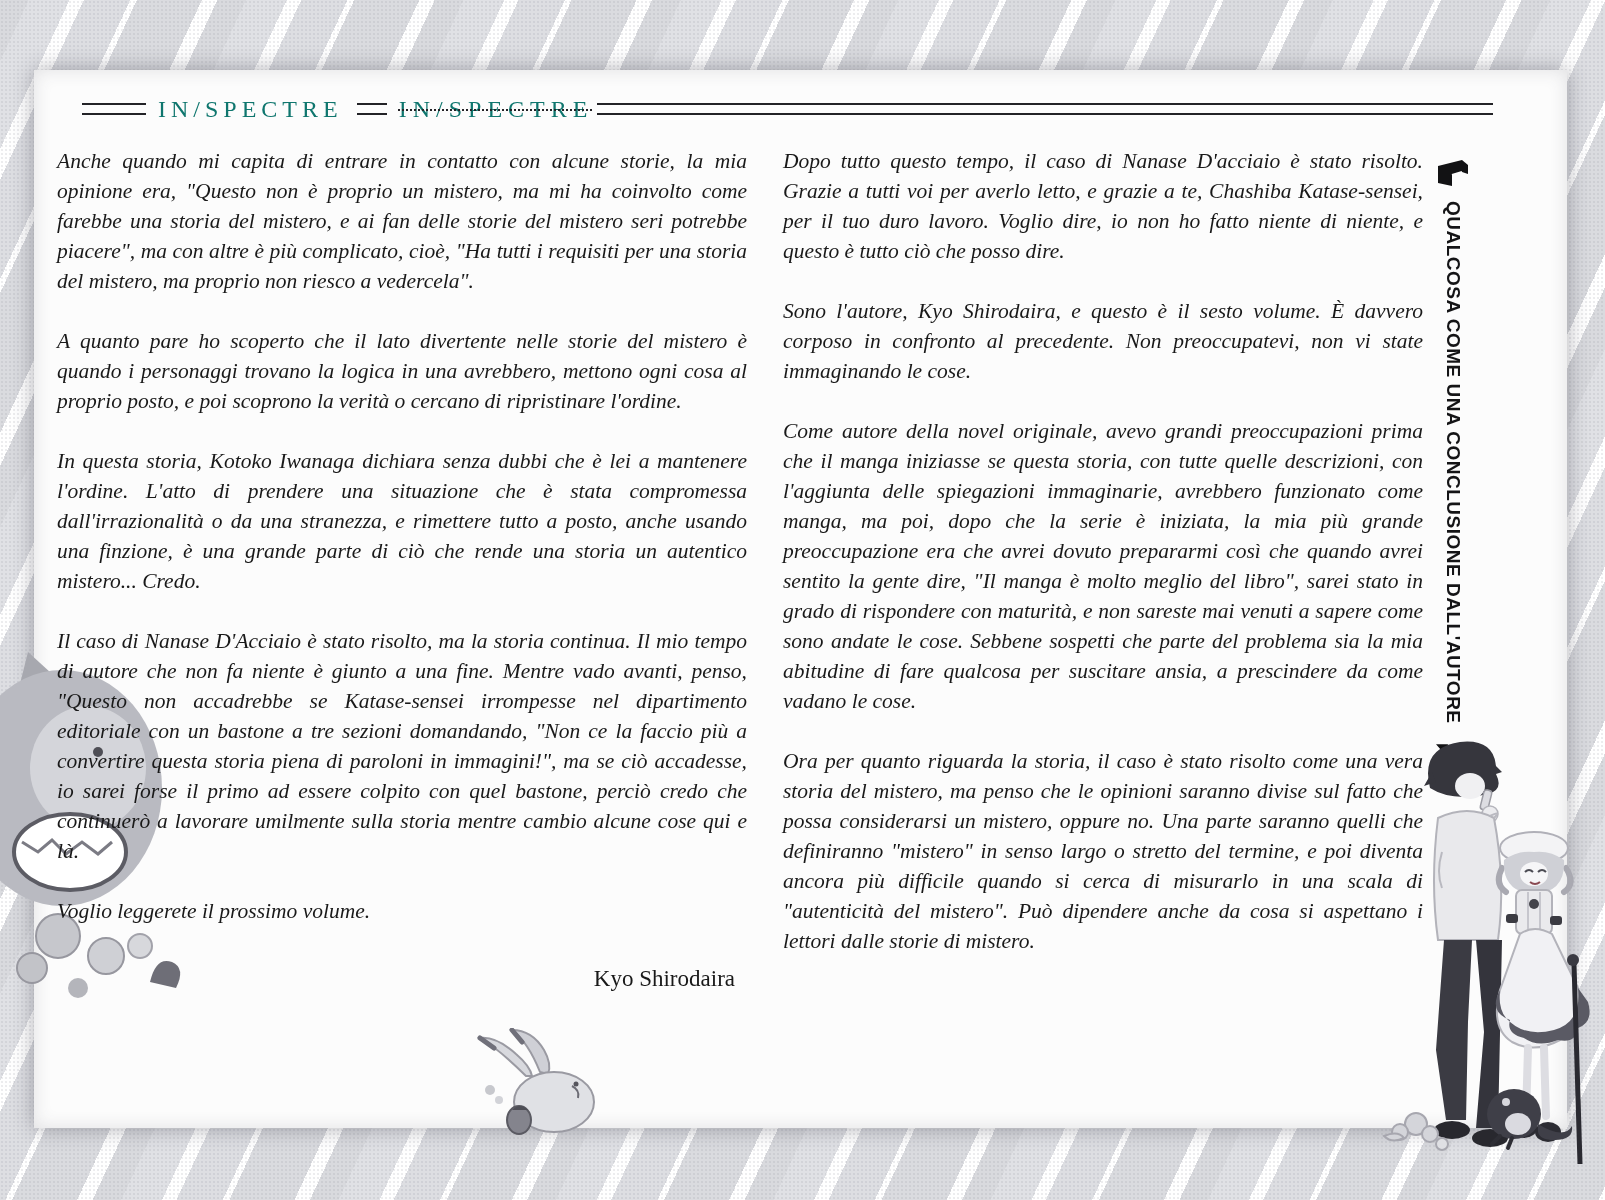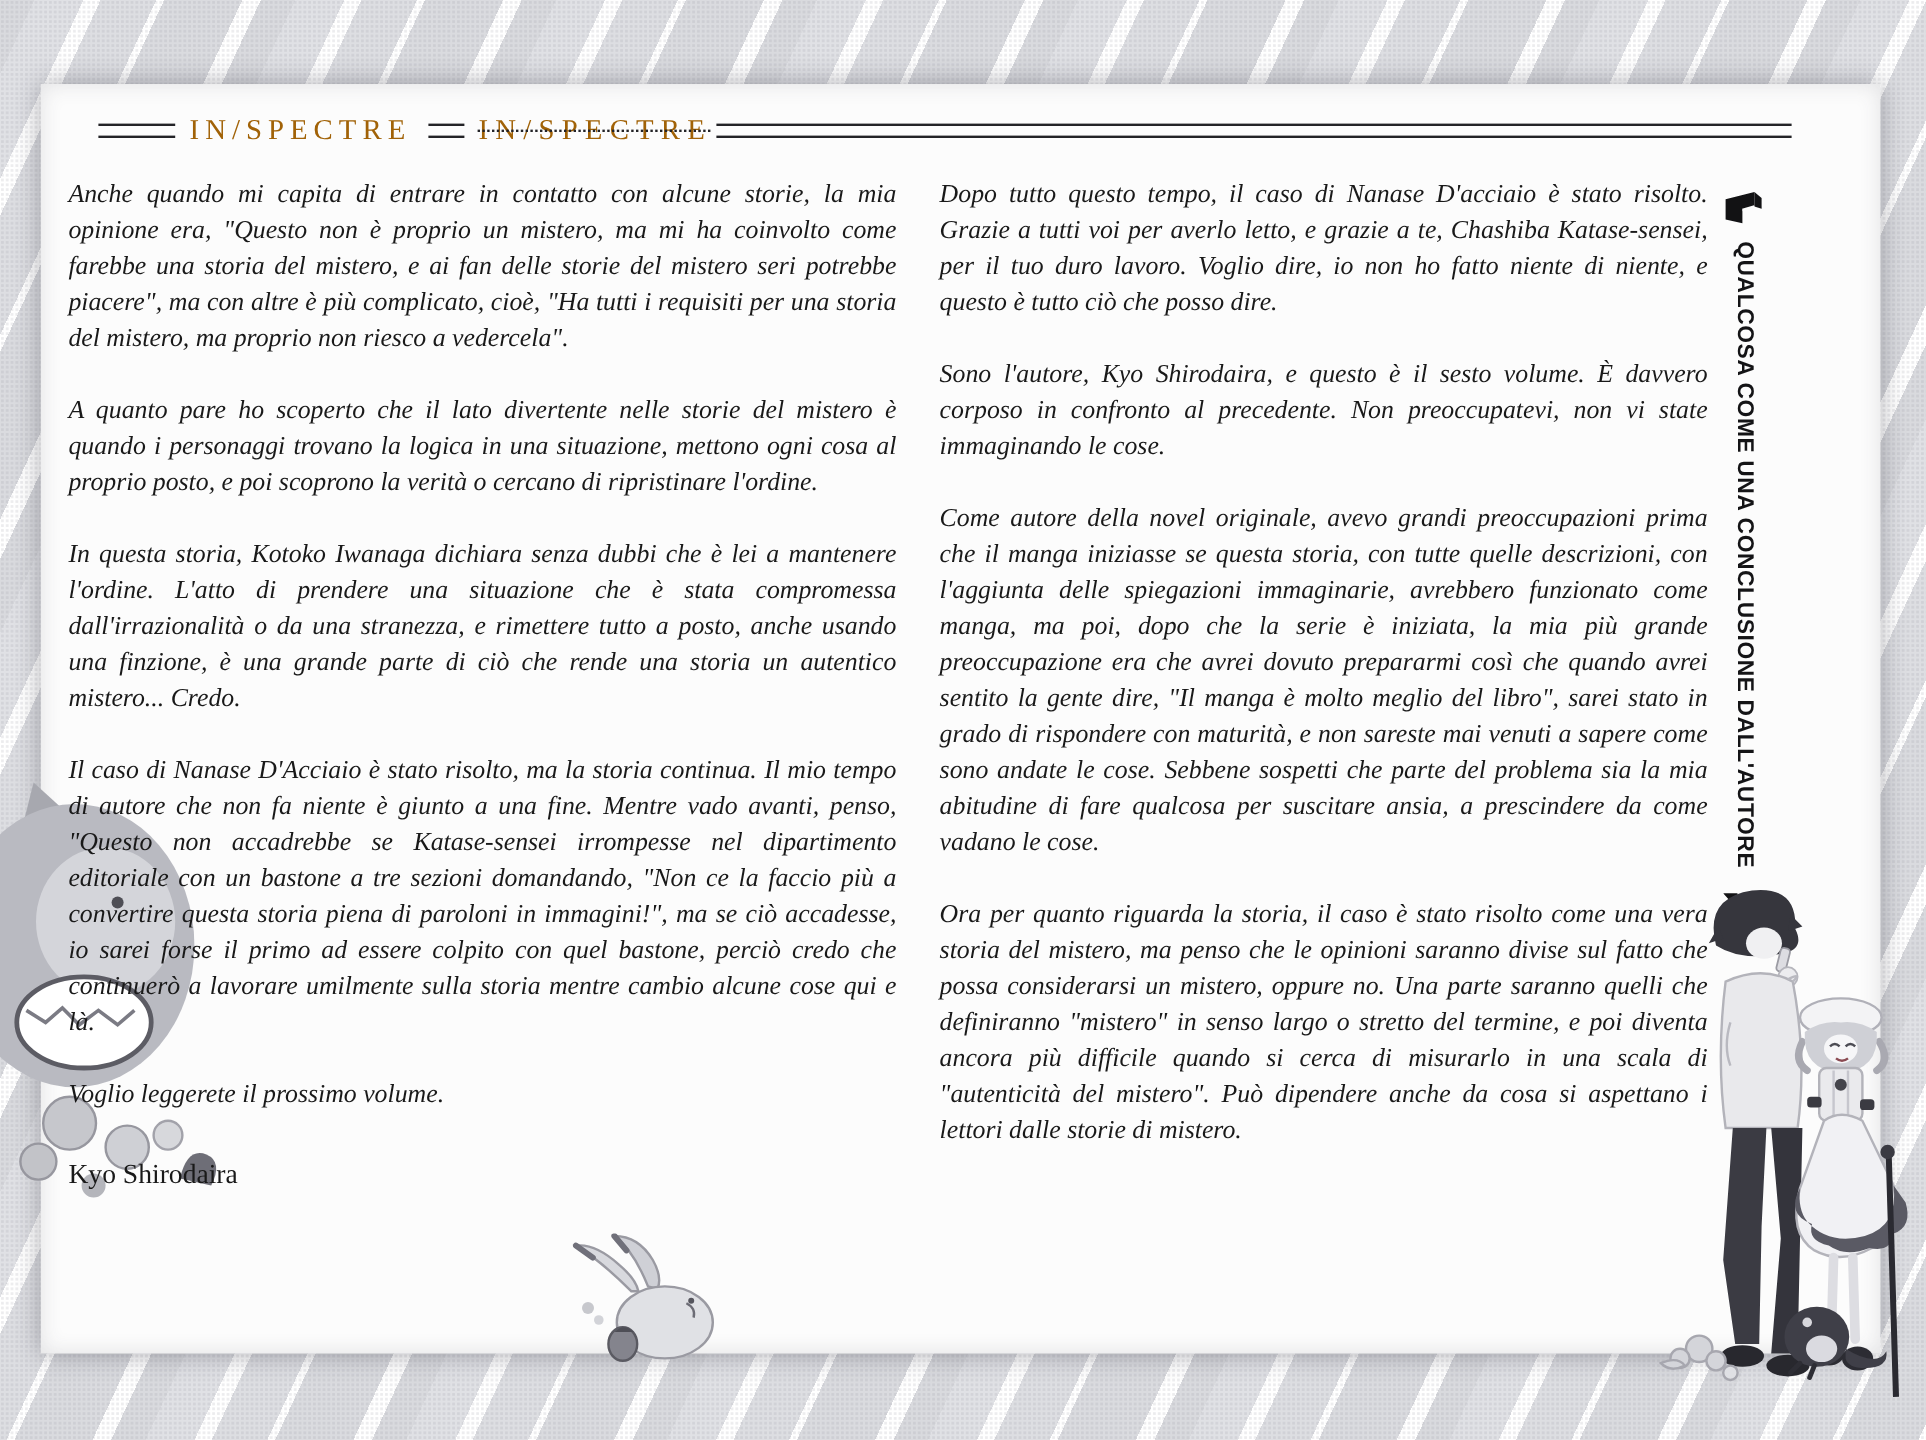--- a/index.html
+++ b/index.html
@@ -25,21 +25,21 @@
   }
   
   .page{
     position:absolute;left:34px;top:70px;width:1533px;height:1058px;
     background:#fcfcfc;
     box-shadow:0 0 20px rgba(45,45,58,0.38), inset 0 0 18px rgba(60,60,72,0.14);
   }
   
   .header{
     position:absolute;left:48px;right:74px;top:26px;height:26px;
-    display:flex;align-items:center;color:#a16207;
+    display:flex;align-items:center;color:#0f766e;
   }
   .rule{height:8px;border-top:2px solid #232327;border-bottom:2px solid #232327;}
   .rule-a{width:64px;}
   .rule-b{width:30px;margin:0 2px;}
   .rule-c{flex:1;}
   .header-title{
     font-size:24px;letter-spacing:5px;margin:0 12px;white-space:nowrap;
     font-family:"Liberation Serif",serif;
   }
   .header-title-echo{
@@ -49,21 +49,21 @@
   }
   
   .col{
     position:absolute;top:76px;z-index:2;
     font-size:21.5px;line-height:30px;color:#191919;text-align:justify;
   }
   .col-left{left:23px;width:690px;}
   .col-right{left:749px;width:640px;}
   .col p{margin:0 0 30px 0;font-style:italic;}
   .signature{
-    padding-right:12px;margin-top:38px;font-size:23px;
+    text-align:right;padding-right:12px;margin-top:38px;font-size:23px;
   }
   
   .side-title{
     position:absolute;left:1396px;top:88px;width:46px;height:660px;z-index:2;
     display:flex;flex-direction:column;align-items:center;gap:13px;
   }
   .side-title .vtext{
     writing-mode:vertical-rl;text-orientation:mixed;
     font-family:"Liberation Sans",sans-serif;font-weight:700;
     font-size:19px;letter-spacing:0.5px;color:#141416;white-space:nowrap;
@@ -113,21 +113,21 @@
     <path d="M100,58 q8,4 6,12" fill="none" stroke="#6c6c75" stroke-width="2"></path>
     <circle cx="104" cy="56" r="2.5" fill="#55555d"></circle>
     <ellipse cx="47" cy="92" rx="12" ry="14" fill="#84848d" stroke="#5a5a62" stroke-width="2"></ellipse>
     <path d="M40,82 q8,-8 16,0" fill="#4e4e56"></path>
     <circle cx="18" cy="62" r="5" fill="#c7c8cd"></circle>
     <circle cx="27" cy="72" r="4" fill="#d2d3d8"></circle>
   </svg>
 
   <div class="col col-left">
     <p>Anche quando mi capita di entrare in contatto con alcune storie, la mia opinione era, "Questo non è proprio un mistero, ma mi ha coinvolto come farebbe una storia del mistero, e ai fan delle storie del mistero seri potrebbe piacere", ma con altre è più complicato, cioè, "Ha tutti i requisiti per una storia del mistero, ma proprio non riesco a vedercela".</p>
-    <p>A quanto pare ho scoperto che il lato divertente nelle storie del mistero è quando i personaggi trovano la logica in una situazione, mettono ogni cosa al proprio posto, e poi scoprono la verità o cercano di ripristinare l'ordine.</p>
+    <p>A quanto pare ho scoperto che il lato divertente nelle storie del mistero è quando i personaggi trovano la logica in una avrebbero, mettono ogni cosa al proprio posto, e poi scoprono la verità o cercano di ripristinare l'ordine.</p>
     <p>In questa storia, Kotoko Iwanaga dichiara senza dubbi che è lei a mantenere l'ordine. L'atto di prendere una situazione che è stata compromessa dall'irrazionalità o da una stranezza, e rimettere tutto a posto, anche usando una finzione, è una grande parte di ciò che rende una storia un autentico mistero... Credo.</p>
     <p>Il caso di Nanase D'Acciaio è stato risolto, ma la storia continua. Il mio tempo di autore che non fa niente è giunto a una fine. Mentre vado avanti, penso, "Questo non accadrebbe se Katase-sensei irrompesse nel dipartimento editoriale con un bastone a tre sezioni domandando, "Non ce la faccio più a convertire questa storia piena di paroloni in immagini!", ma se ciò accadesse, io sarei forse il primo ad essere colpito con quel bastone, perciò credo che continuerò a lavorare umilmente sulla storia mentre cambio alcune cose qui e là.</p>
     <p>Voglio leggerete il prossimo volume.</p>
     <div class="signature">Kyo Shirodaira</div>
   </div>
 
   <div class="col col-right">
     <p>Dopo tutto questo tempo, il caso di Nanase D'acciaio è stato risolto. Grazie a tutti voi per averlo letto, e grazie a te, Chashiba Katase-sensei, per il tuo duro lavoro. Voglio dire, io non ho fatto niente di niente, e questo è tutto ciò che posso dire.</p>
     <p>Sono l'autore, Kyo Shirodaira, e questo è il sesto volume. È davvero corposo in confronto al precedente. Non preoccupatevi, non vi state immaginando le cose.</p>
     <p>Come autore della novel originale, avevo grandi preoccupazioni prima che il manga iniziasse se questa storia, con tutte quelle descrizioni, con l'aggiunta delle spiegazioni immaginarie, avrebbero funzionato come manga, ma poi, dopo che la serie è iniziata, la mia più grande preoccupazione era che avrei dovuto prepararmi così che quando avrei sentito la gente dire, "Il manga è molto meglio del libro", sarei stato in grado di rispondere con maturità, e non sareste mai venuti a sapere come sono andate le cose. Sebbene sospetti che parte del problema sia la mia abitudine di fare qualcosa per suscitare ansia, a prescindere da come vadano le cose.</p>

